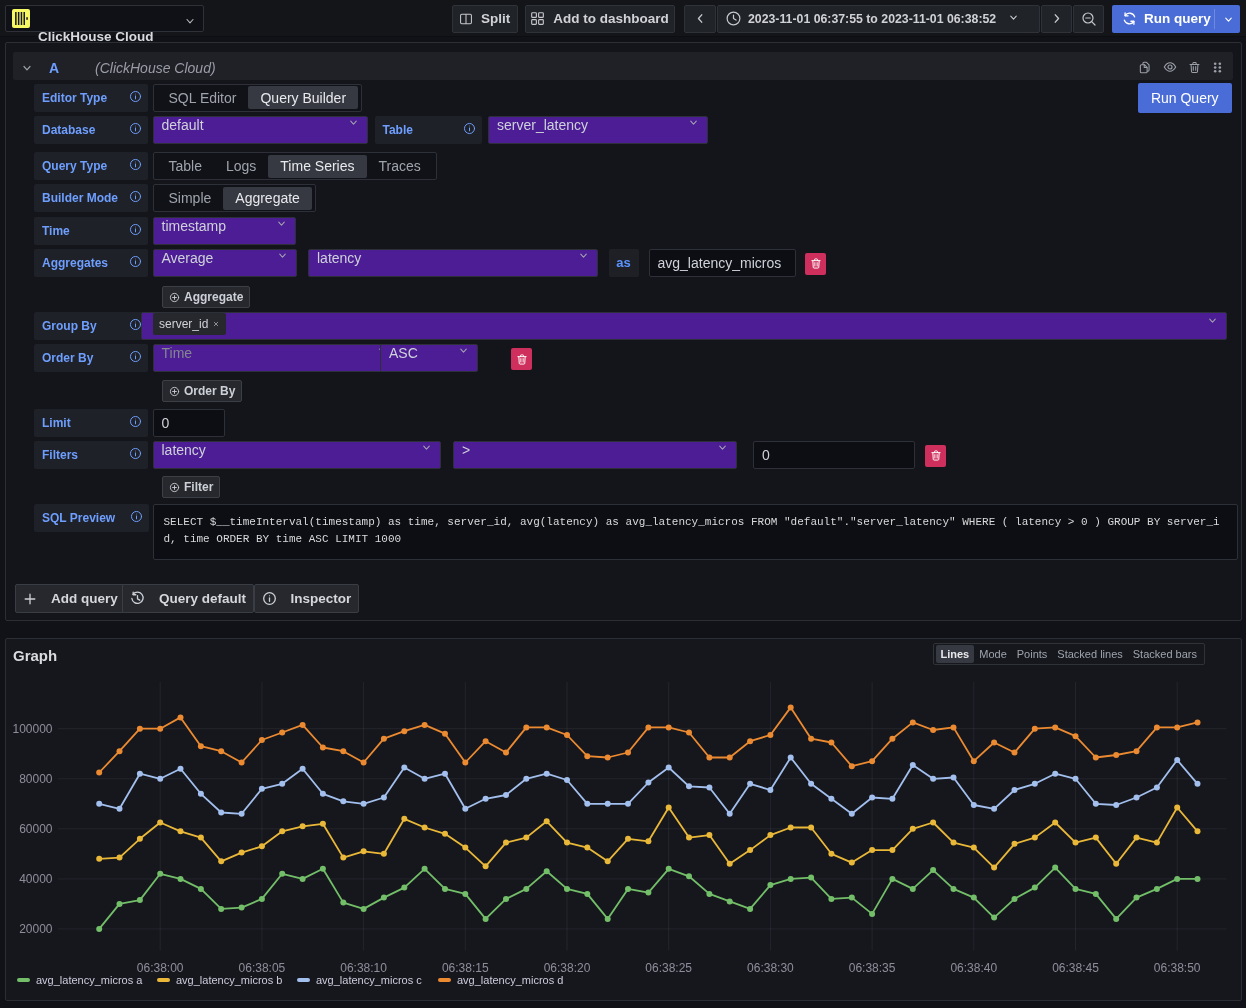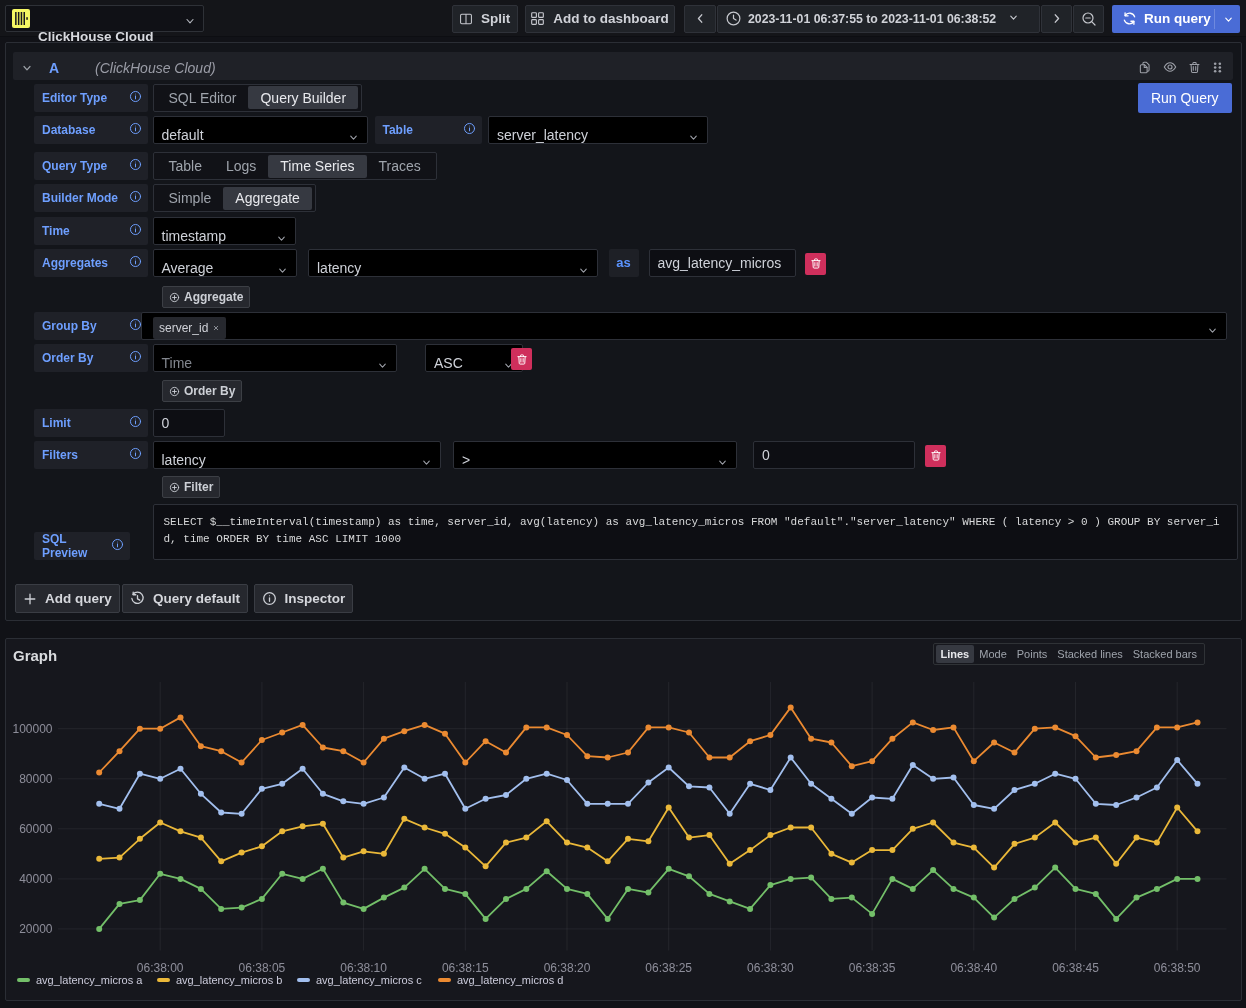--- a/index.html
+++ b/index.html
@@ -3,28 +3,28 @@
 *{margin:0;padding:0;box-sizing:border-box}
 html,body{width:1246px;height:1008px;background:#111217;font-family:"Liberation Sans",sans-serif;overflow:hidden;position:relative}
 .abs{position:absolute}
 .topbar{position:absolute;left:0;top:0;width:1246px;height:37px;background:#141519;border-bottom:1px solid #0D0E12}
 .tbtn{position:absolute;top:4.5px;height:28px;background:#202328;border:1px solid #2F3239;border-radius:2px;display:flex;align-items:center;justify-content:center;color:#D0D2D8;font-size:13.5px;font-weight:600;gap:8px;white-space:nowrap}
 .bluebtn{background:#4A6CD6;border:none;color:#FFFFFF}
 .qpanel{position:absolute;left:4.5px;top:42px;width:1237px;height:579px;background:#13151A;border:1px solid #2B2E35;border-radius:2px}
 .gpanel{position:absolute;left:4.5px;top:638px;width:1237px;height:363px;background:#16171D;border:1px solid #2B2E35;border-radius:2px}
 .qheader{position:absolute;left:13px;top:52px;width:1220px;height:28px;background:#1F2127;border-radius:2px}
 .lbl{position:absolute;height:28px;background:#1F2128;border-radius:2px;color:#6E9FFF;font-size:12px;font-weight:700;display:flex;align-items:center;padding-left:8px;padding-right:6px;justify-content:space-between}
-.sel{position:absolute;height:28px;background:#000000;border:1px solid #2D3038;border-radius:2px;color:#CFD2D9;font-size:14px;display:flex;align-items:flex-end;padding:0 8px;justify-content:space-between}
+.sel{position:absolute;height:28px;background:#4c1d95;border:1px solid #2D3038;border-radius:2px;color:#CFD2D9;font-size:14px;display:flex;align-items:flex-start;padding:0 8px;justify-content:space-between}
 .inp{position:absolute;height:28px;background:#0D0E13;border:1px solid #2D3038;border-radius:2px;color:#CFD2D9;font-size:14px;display:flex;align-items:center;padding:0 8px}
 .radio{position:absolute;height:28px;background:#111217;border:1px solid #2D3038;border-radius:2px;display:flex;align-items:center;padding:0 3px}
 .ritem{height:23px;display:flex;align-items:center;padding:0 12px;color:#9FA4AC;font-size:14px;border-radius:2px;white-space:nowrap}
 .rsel{background:#363941;color:#E8E9ED;font-weight:400}
 .minibtn{position:absolute;height:22px;background:#26282E;border:1px solid #3C3F45;border-radius:2px;display:flex;align-items:center;gap:4px;padding:0 6px;color:#CDD0D6;font-size:12px;font-weight:600;white-space:nowrap}
 .delbtn{position:absolute;width:21px;height:22px;background:#CF2F5C;border-radius:2px;display:flex;align-items:center;justify-content:center}
-.botbtn{position:absolute;height:29px;background:#26282E;border:1px solid #3A3D44;border-radius:2px;display:flex;align-items:center;gap:8px;padding:0 7px;color:#D5D7DC;font-size:13.5px;font-weight:600;white-space:nowrap}
+.botbtn{position:absolute;height:29px;background:#26282E;border:1px solid #3A3D44;border-radius:2px;display:flex;align-items:center;gap:14px;padding:0 7px;color:#D5D7DC;font-size:13.5px;font-weight:600;white-space:nowrap}
 .gradio{position:absolute;height:22px;border:1px solid #2F3236;border-radius:2px;display:flex;align-items:center;padding:0 2px;background:#16171D}
 .gritem{height:18px;display:flex;align-items:center;padding:0 5px;color:#9FA4AC;font-size:11px;border-radius:2px;white-space:nowrap}
 .grsel{background:#363941;color:#E8E9ED;font-weight:700}
 .legend{position:absolute;display:flex;align-items:center;gap:6px;color:#CCCCDC;font-size:11px;white-space:nowrap}
 .dash{display:inline-block;width:13px;height:4px;border-radius:2px}
 </style></head><body>
 <div class="topbar"></div>
 <div class="abs" style="left:5px;top:5px;width:199px;height:27px;background:#101116;border:1px solid #2E3137;border-radius:2px"></div>
 <div class="abs" style="left:12px;top:8.5px;width:18px;height:19px;background:#F5F763;border-radius:2px">
 <svg width="18" height="19" viewBox="0 0 18 19">
@@ -269,21 +269,21 @@
         <path d="M8 7.3 v3.6"></path>
         <circle cx="8" cy="5" r="0.6" fill="currentColor" stroke="none"></circle>
       </svg></span>
   </div>
 <div class="sel" style="left:152.5px;top:344px;width:244.5px">
     <span style="color:#83878F">Time</span>
     <svg width="11" height="11" viewBox="0 0 16 16" fill="none" stroke="#A5A8B0" stroke-width="1.5" stroke-linecap="round" stroke-linejoin="round">
       <polyline points="4,6 8,10.5 12,6"></polyline>
     </svg>
   </div>
-<div class="sel" style="left:425px;top:344px;width:98px">
+<div class="sel" style="left:380px;top:344px;width:98px">
     <span style="color:#CFD2D9">ASC</span>
     <svg width="11" height="11" viewBox="0 0 16 16" fill="none" stroke="#A5A8B0" stroke-width="1.5" stroke-linecap="round" stroke-linejoin="round">
       <polyline points="4,6 8,10.5 12,6"></polyline>
     </svg>
   </div>
 <div class="delbtn" style="left:511px;top:348px">
     <svg width="12" height="13" viewBox="0 0 16 16" fill="none" stroke="#FFFFFF" stroke-width="1.3" stroke-linecap="round" stroke-linejoin="round">
       <path d="M2.5 4.2 h11"></path>
       <path d="M6 4 V2.8 a0.9 0.9 0 0 1 0.9-0.9 h2.2 a0.9 0.9 0 0 1 0.9 0.9 V4"></path>
       <path d="M3.8 4.4 l0.5 8.6 a1.2 1.2 0 0 0 1.2 1.1 h5 a1.2 1.2 0 0 0 1.2-1.1 l0.5-8.6"></path>
@@ -335,21 +335,21 @@
       <path d="M6.5 6.8 v4.6 M9.5 6.8 v4.6"></path>
     </svg>
   </div>
 <div class="minibtn" style="left:162px;top:476px">
     <svg width="11" height="11" viewBox="0 0 16 16" fill="none" stroke="#CDD0D6" stroke-width="1.3" stroke-linecap="round" stroke-linejoin="round">
       <circle cx="8" cy="8" r="6"></circle>
       <path d="M8 5.2 V10.8 M5.2 8 H10.8"></path>
     </svg>
     <span>Filter</span>
   </div>
-<div class="lbl" style="left:34px;top:532px;width:96px">
+<div class="lbl" style="left:34px;top:504px;width:115px">
     <span>SQL Preview</span>
     <span style="color:#6E9FFF"><svg width="13" height="13" viewBox="0 0 16 16" fill="none" stroke="#6E9FFF" stroke-width="1.2" stroke-linecap="round" stroke-linejoin="round">
         <circle cx="8" cy="8" r="6.2"></circle>
         <path d="M8 7.3 v3.6"></path>
         <circle cx="8" cy="5" r="0.6" fill="currentColor" stroke="none"></circle>
       </svg></span>
   </div>
 <div class="abs" style="left:152.5px;top:504px;width:1085.5px;height:56px;background:#0D0E13;border:1px solid #2D3038;border-radius:2px;padding:9px 10px;font-family:&quot;Liberation Mono&quot;,monospace;font-size:11px;line-height:16.5px;color:#D8D9DA;white-space:pre-wrap;word-break:break-all">SELECT $__timeInterval(timestamp) as time, server_id, avg(latency) as avg_latency_micros FROM "default"."server_latency" WHERE ( latency &gt; 0 ) GROUP BY server_id, time ORDER BY time ASC LIMIT 1000</div>
 <div class="botbtn" style="left:15px;top:584px">
     <svg width="14" height="14" viewBox="0 0 16 16" fill="none" stroke="#CDD0D6" stroke-width="1.5" stroke-linecap="round" stroke-linejoin="round">

